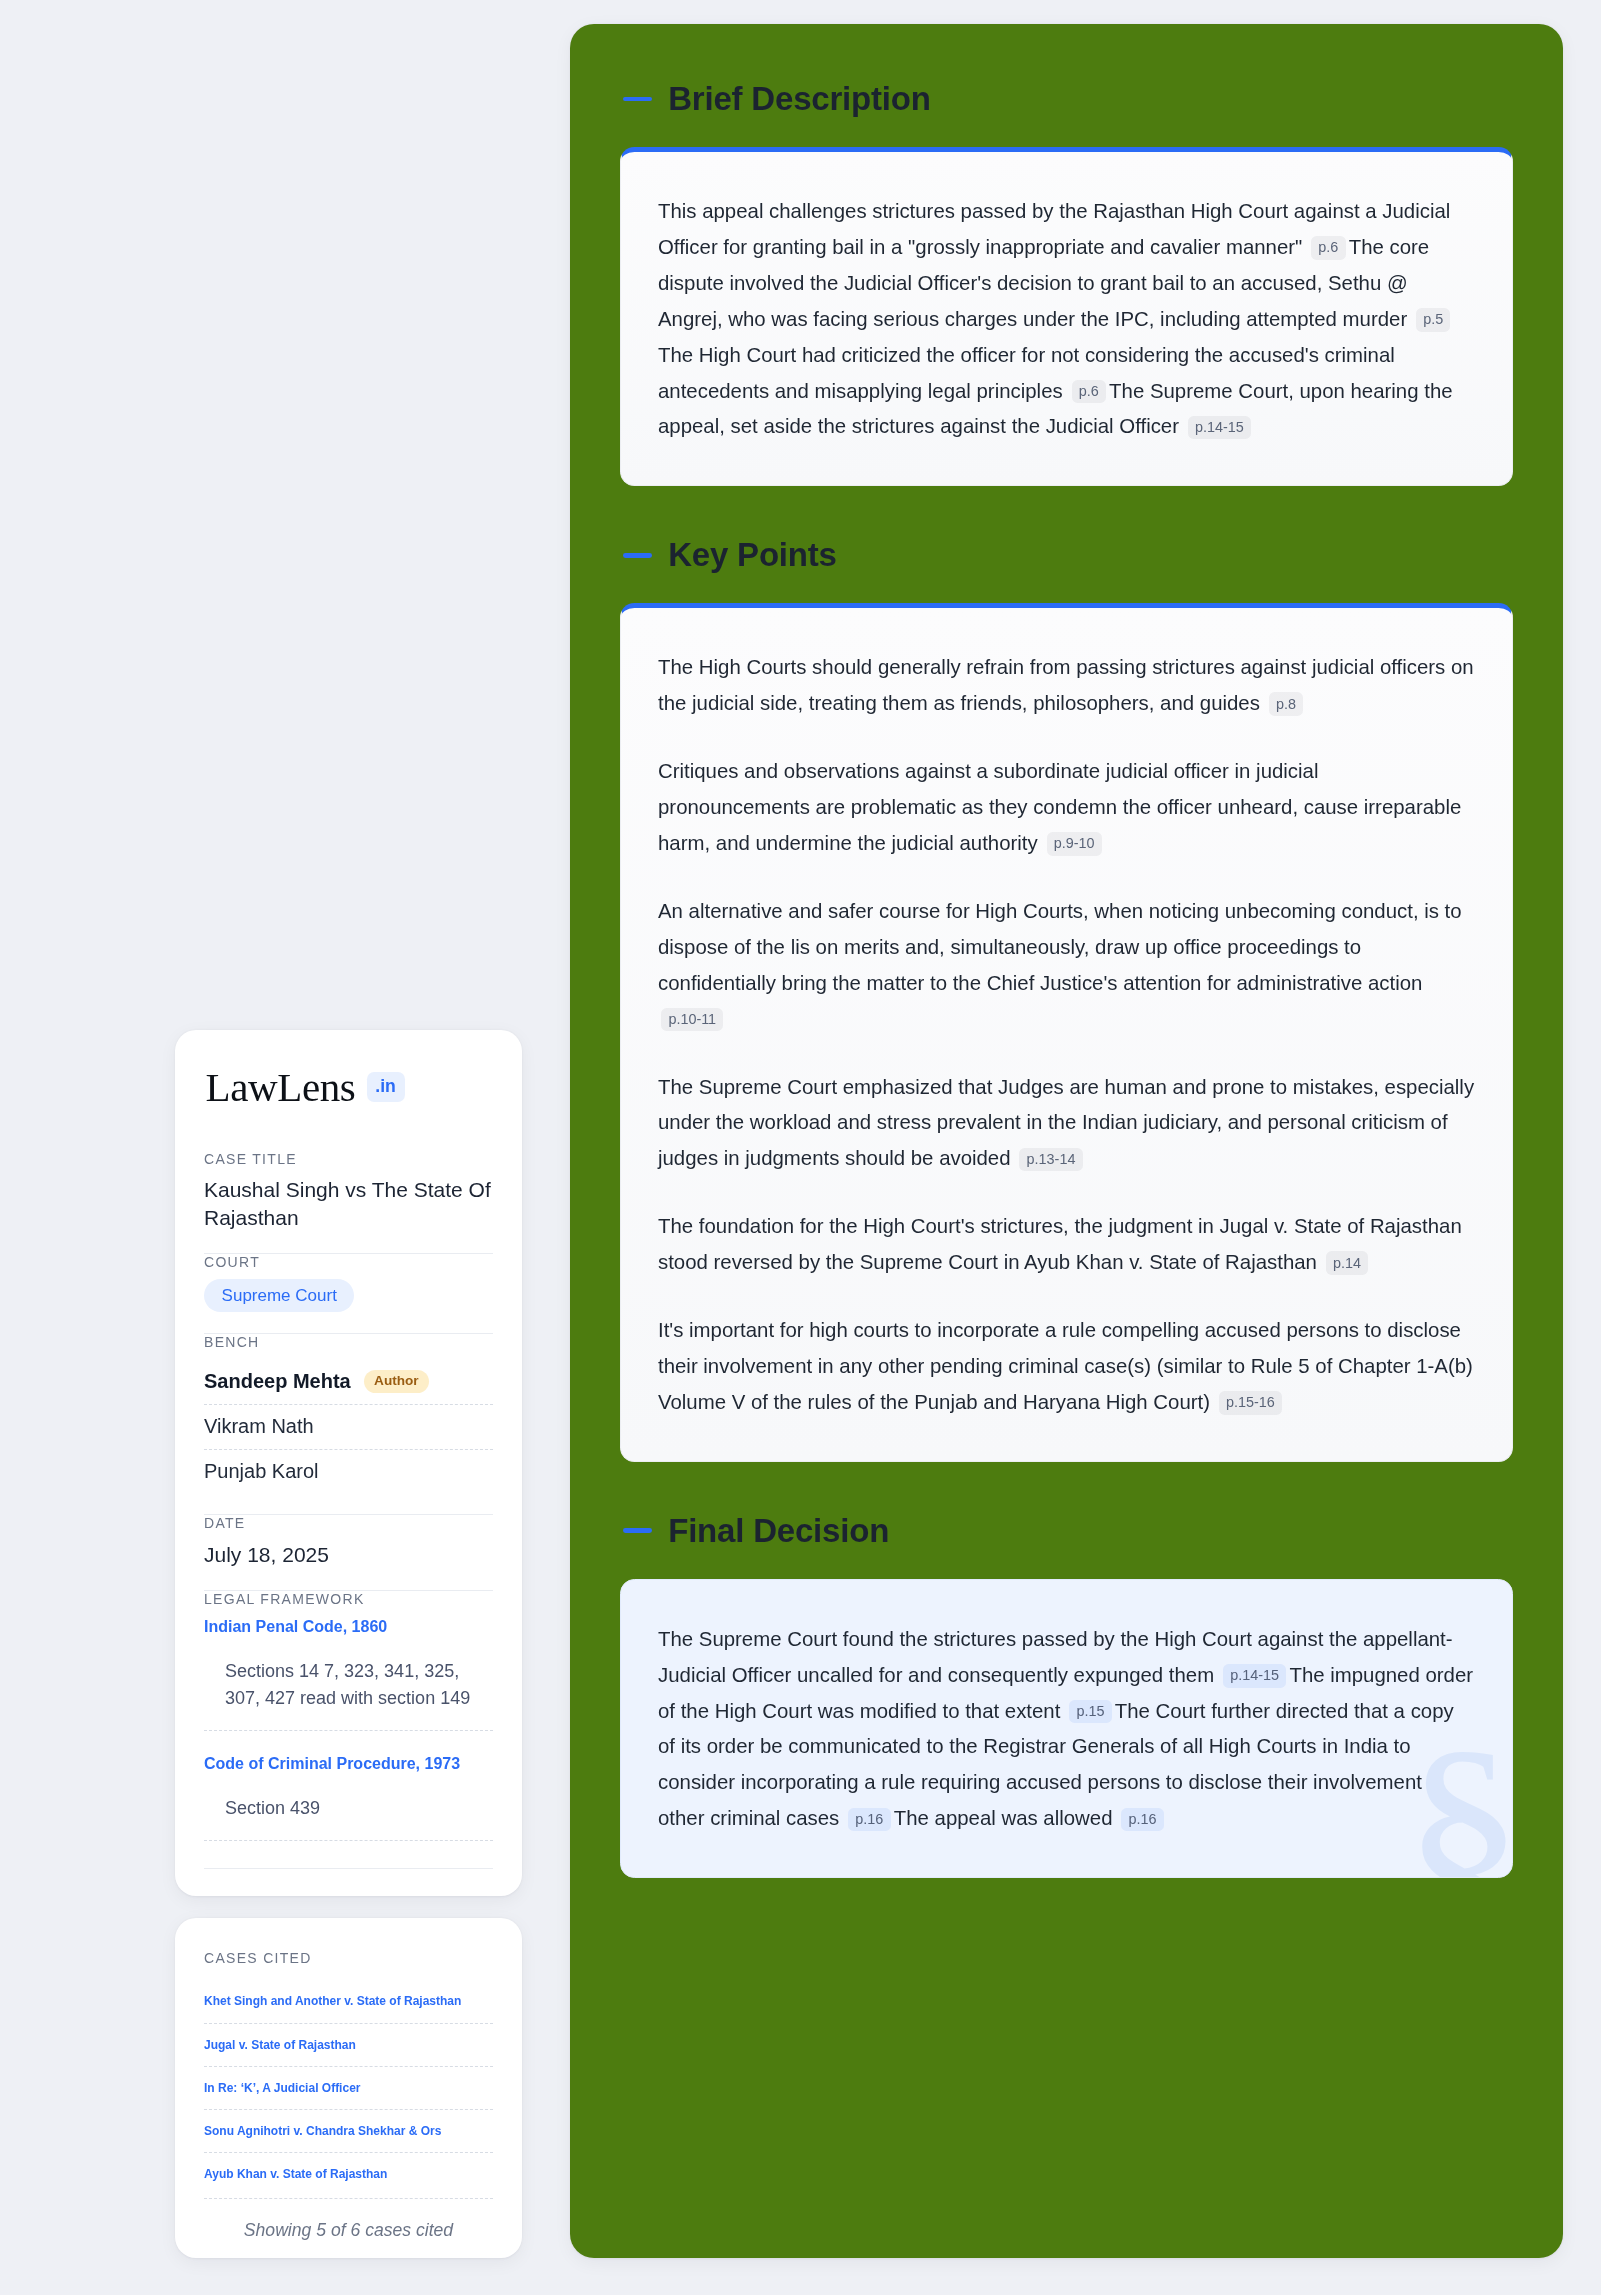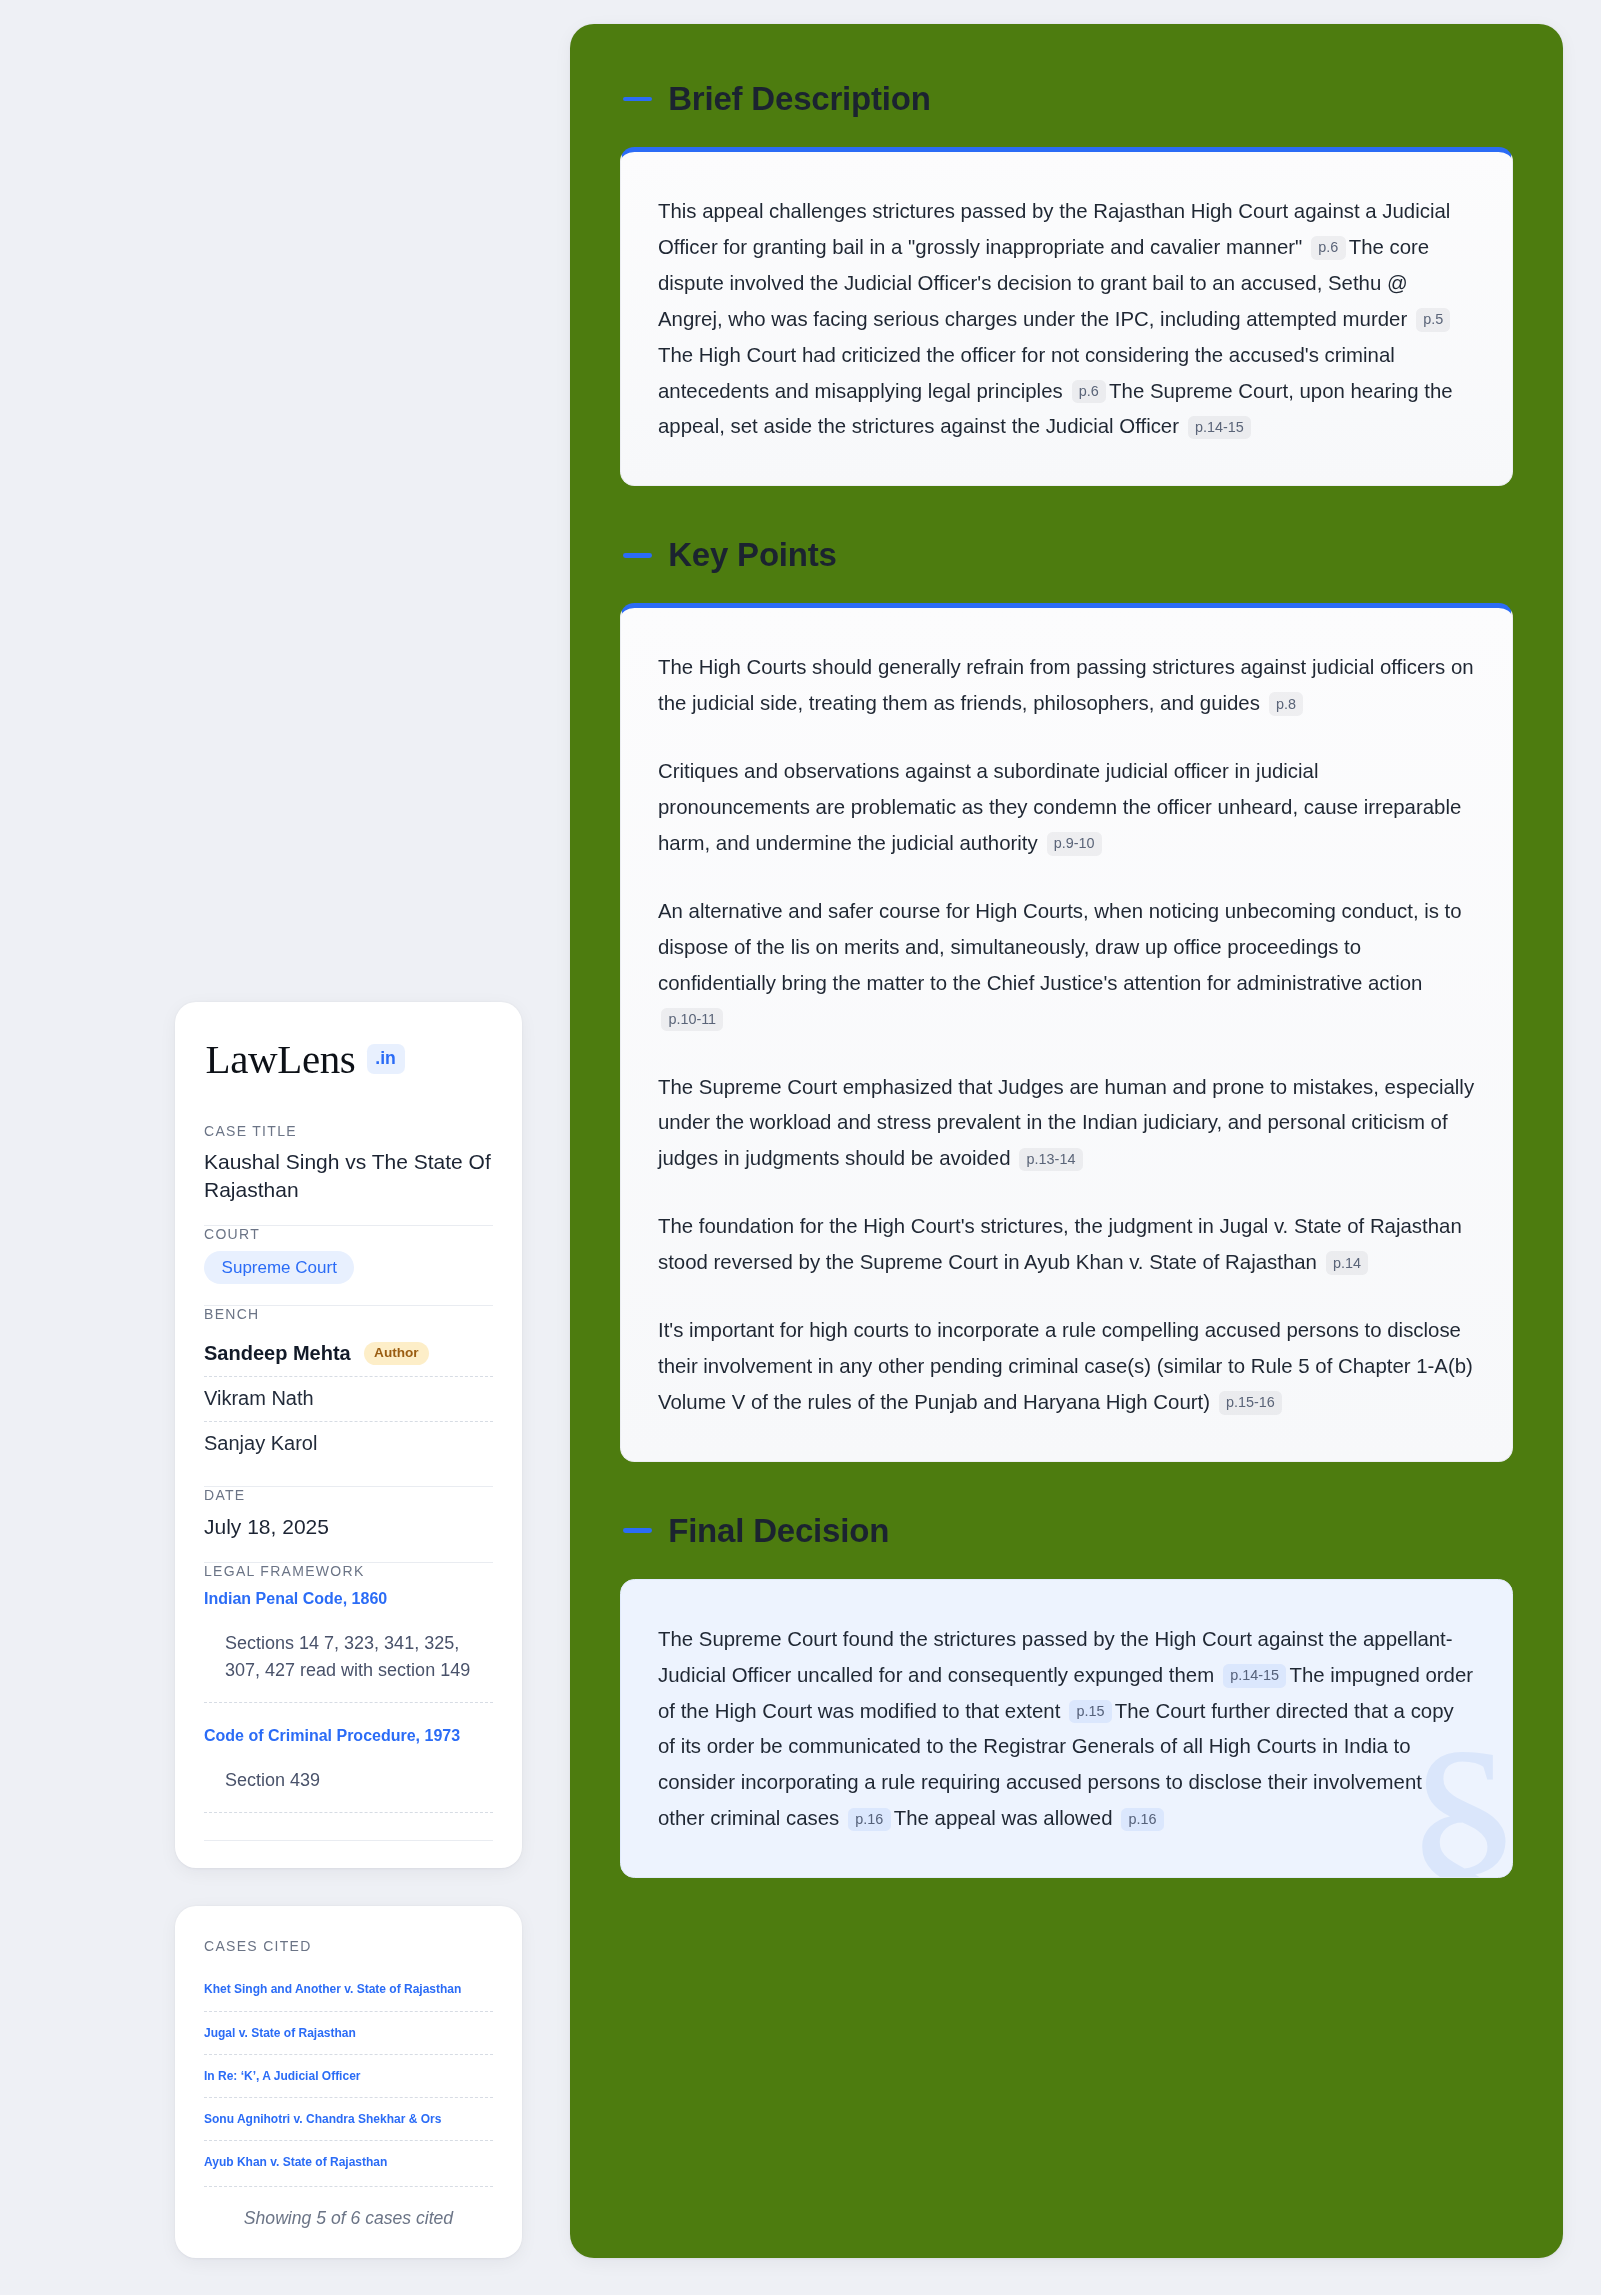--- a/index.html
+++ b/index.html
@@ -112,21 +112,21 @@
     font-size: 18px;
     color: #49526a;
     line-height: 1.5;
     padding: 21px 0 17.6px 21px;
     border-bottom: 0.8px dashed #d7dce4;
   }
   .statute-group + .statute-group { margin-top: 22.4px; }
   .sidebar-foot-rule { border-top: 0.8px solid #e9ecf1; margin-top: 27px; }
 
   
-  .cases-card { margin-top: 38px; padding: 32px 29px 29px 29px; }
+  .cases-card { margin-top: 22px; padding: 32px 29px 17px 29px; }
   .case-link {
     display: block;
     color: #2b6cf6;
     font-size: 12px;
     font-weight: bold;
     line-height: 1.34;
     text-decoration: none;
     padding: 13px 0;
   }
   .case-link + .case-link { border-top: 0.8px dashed #d7dce4; }
@@ -239,21 +239,21 @@
         <div class="meta-label">BENCH</div>
         <div id="bench-list">
             <div class="bench-row author">
               <span class="bench-name">Sandeep Mehta</span>
               <span class="author-badge">Author</span>
             </div>
             <div class="bench-row">
               <span class="bench-name">Vikram Nath</span>
             </div>
             <div class="bench-row">
-              <span class="bench-name">Sanjay Karol</span>
+              <span class="bench-name">Punjab Karol</span>
             </div>
           </div>
       </div>
 
       <div class="meta-block">
         <div class="meta-label">DATE</div>
         <div class="meta-value">July 18, 2025</div>
       </div>
 
       <div class="meta-block" style="padding-bottom:0">

